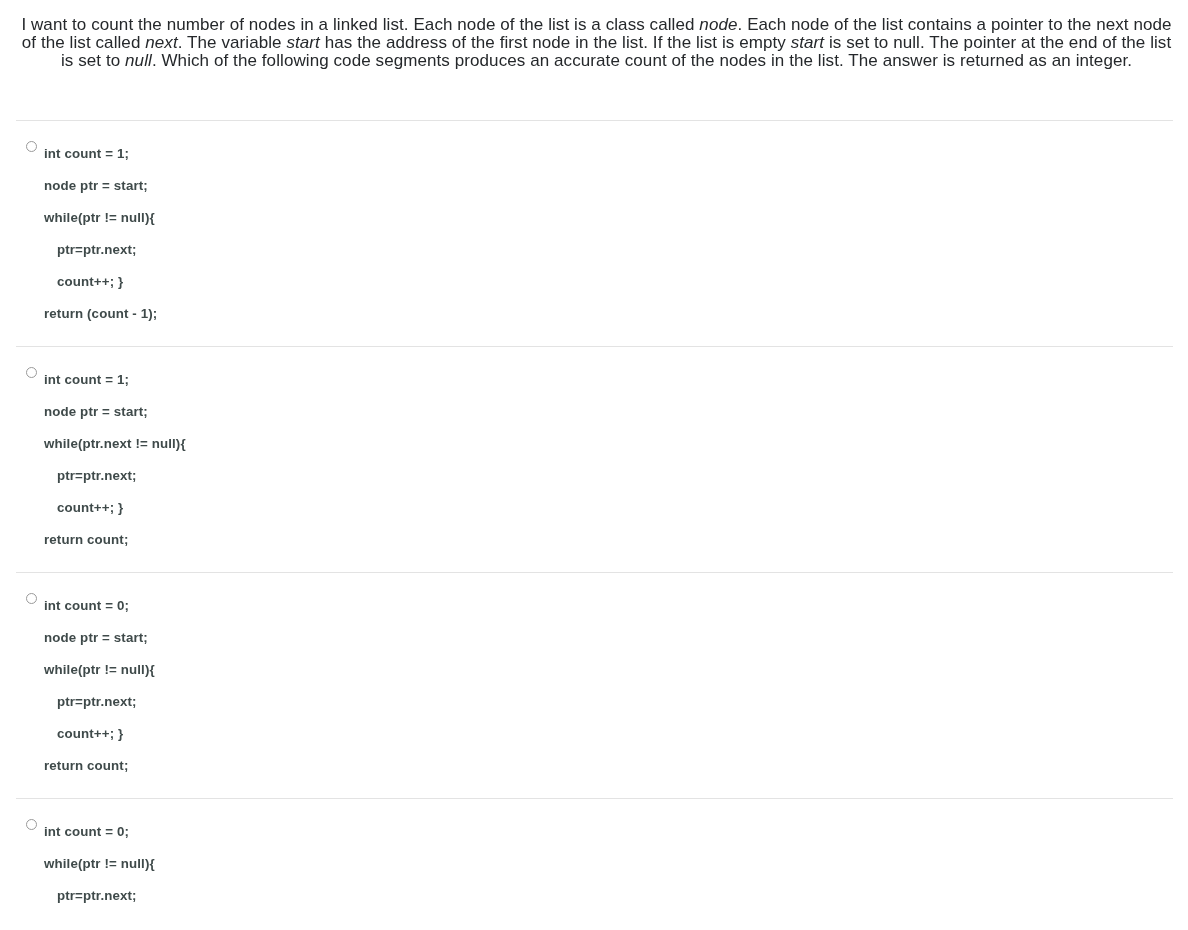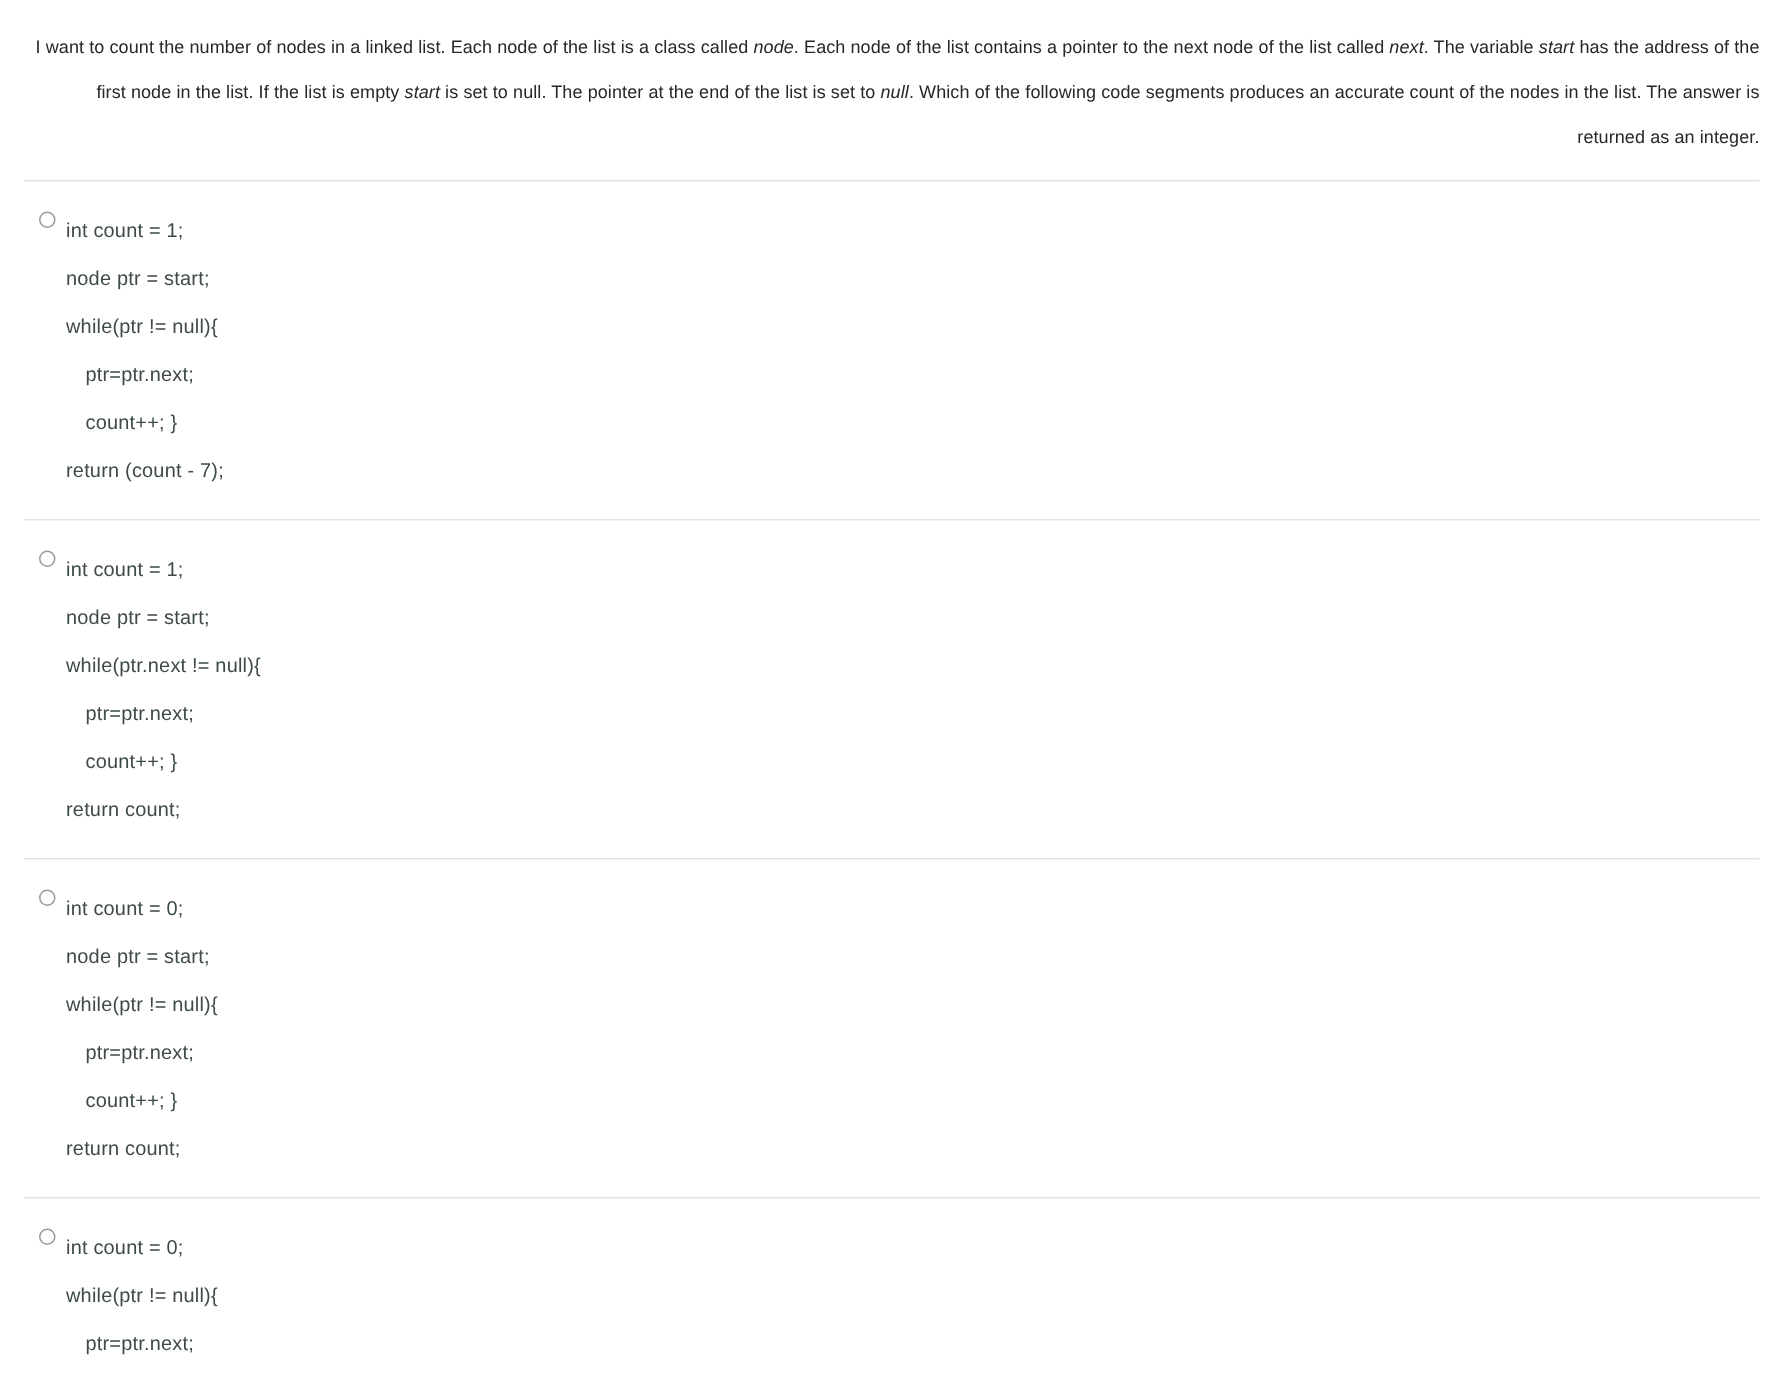--- a/index.html
+++ b/index.html
@@ -21,24 +21,24 @@
     height: 930px;
     box-sizing: border-box;
   }
 
   
   .question {
     position: absolute;
     left: 20px;
     top: 16px;
     width: 1153px;
-    font-size: 12px;
-    line-height: 30px;
+    font-size: 17px;
+    line-height: 18px;
     color: #25282b;
-    text-align: right;
+    text-align: center;
     letter-spacing: 0.005em;
   }
   .question i {
     font-style: italic;
   }
 
   
   .options {
     position: absolute;
     left: 16px;
@@ -66,20 +66,21 @@
     width: 11px;
     height: 11px;
     border: 1px solid #9a9a9a;
     border-radius: 50%;
     background: #ffffff;
     box-sizing: border-box;
   }
 
   .code-lines {
     display: block;
+    font-weight: bold;
   }
 
   .code-line {
     font-size: 13.3px;
     line-height: 32px;
     height: 32px;
     color: #3f4a4a;
     white-space: pre;
     letter-spacing: 0.01em;
   }
@@ -97,21 +98,21 @@
   <div class="options">
       <div class="option">
         <div class="option-inner">
           <span class="radio"></span>
           <div class="code-lines">
             <div class="code-line ind0">int count = 1;</div>
             <div class="code-line ind1">node ptr = start;</div>
             <div class="code-line ind1">while(ptr != null){</div>
             <div class="code-line ind2">ptr=ptr.next;</div>
             <div class="code-line ind2">count++; }</div>
-            <div class="code-line ind1">return (count - 7);</div>
+            <div class="code-line ind1">return (count - 1);</div>
           </div>
         </div>
       </div>
       <div class="option">
         <div class="option-inner">
           <span class="radio"></span>
           <div class="code-lines">
             <div class="code-line ind0">int count = 1;</div>
             <div class="code-line ind1">node ptr = start;</div>
             <div class="code-line ind1">while(ptr.next != null){</div>

